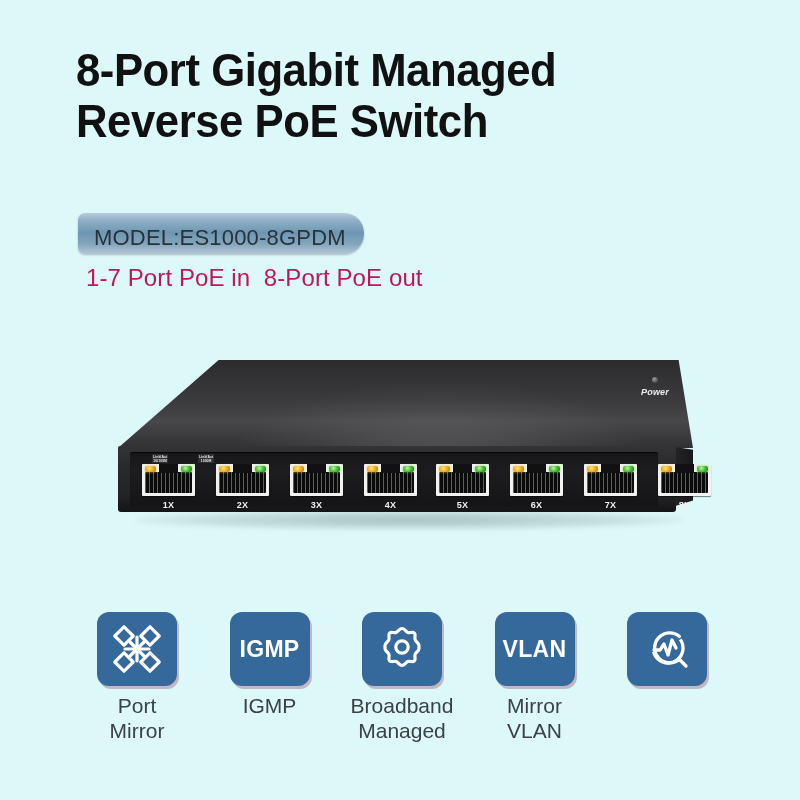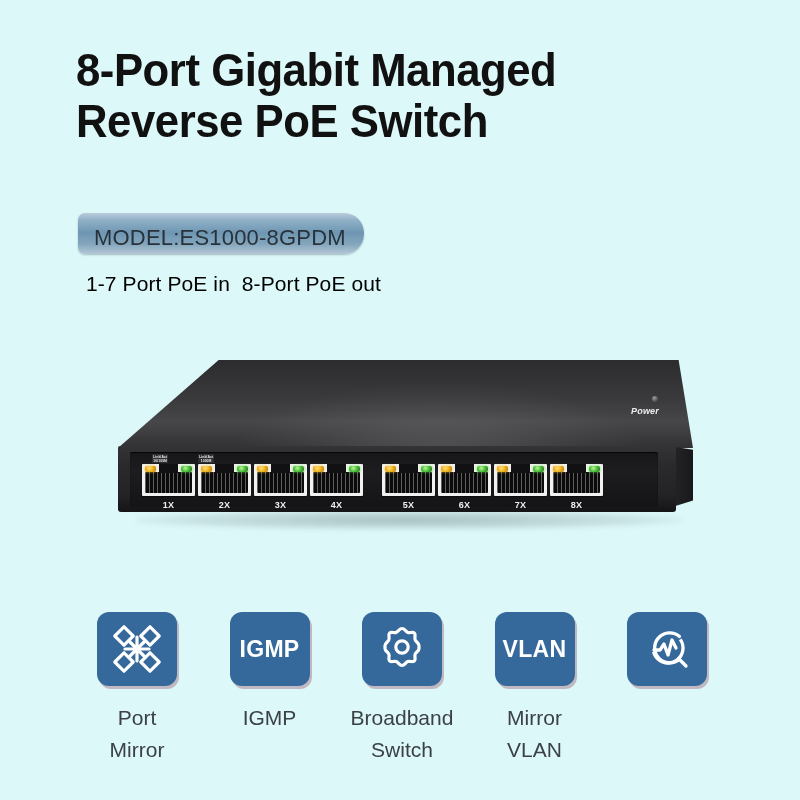--- a/index.html
+++ b/index.html
@@ -56,23 +56,23 @@
     font-size: 22px;
     letter-spacing: 0.2px;
     box-shadow: 0 1px 2px rgba(60,80,95,0.35);
     text-align: right;
   }
 
   
   .subtitle {
     position: absolute;
     left: 86px;
-    top: 272px;
-    color: #000000;
-    font-size: 21px;
+    top: 264px;
+    color: #be185d;
+    font-size: 24px;
     letter-spacing: 0.1px;
     white-space: pre;
   }
 
   
   .device {
     position: absolute;
     left: 118px;
     top: 360px;
     width: 575px;
@@ -158,21 +158,21 @@
 
   .ports {
     position: absolute;
     left: 12px;
     top: 12px;
     display: flex;
     gap: 3px;
   }
   .port-group {
     display: flex;
-    gap: 3px;
+    gap: 21px;
   }
   .group-gap { width: 13px; }
 
   .port {
     width: 53px;
   }
   .jack {
     position: relative;
     width: 53px;
     height: 32px;
@@ -226,22 +226,23 @@
     text-align: center;
     color: #f0f0f0;
     font-size: 9px;
     font-weight: bold;
     letter-spacing: 0.3px;
   }
 
   .power-zone {
     position: absolute;
     right: 14px;
-    top: 36px;
+    top: 17px;
     width: 48px;
+    text-align: center;
   }
   .power-dot {
     width: 6px;
     height: 6px;
     margin: 0 auto 4px auto;
     border-radius: 50%;
     background: radial-gradient(circle at 35% 30%, #9aa0a4 0%, #55595c 60%, #2c2f31 100%);
   }
   .power-text {
     color: #ededed;
@@ -278,25 +279,25 @@
     box-shadow: 2px 3px 0 rgba(150,90,110,0.40);
   }
   .tile-text {
     color: #ffffff;
     font-size: 23px;
     font-weight: bold;
     letter-spacing: 0.3px;
   }
   .tile svg { display: block; }
   .feature-label {
-    margin-top: 16px;
+    margin-top: 7px;
     text-align: center;
     color: #3b4147;
     font-size: 21px;
-    line-height: 32px;
+    line-height: 25px;
     white-space: pre-line;
   }
 </style>
 </head>
 <body>
 
 <div class="headline">8-Port Gigabit Managed
 Reverse PoE Switch</div>
 
 <div class="badge-wrap">
@@ -427,21 +428,21 @@
       <svg width="52" height="52" viewBox="0 0 52 52">
         <path d="M26 5.5
                  c2.6 0 3.4 3.0 5.8 3.9 2.4 0.9 4.8-1.1 6.6 0.7 1.8 1.8-0.2 4.2 0.7 6.6 0.9 2.4 3.9 3.2 3.9 5.8
                  0 0 0 3.0 0 3.0 0 2.6-3.0 3.4-3.9 5.8-0.9 2.4 1.1 4.8-0.7 6.6-1.8 1.8-4.2-0.2-6.6 0.7-2.4 0.9-3.2 3.9-5.8 3.9
                  -2.6 0-3.4-3.0-5.8-3.9-2.4-0.9-4.8 1.1-6.6-0.7-1.8-1.8 0.2-4.2-0.7-6.6-0.9-2.4-3.9-3.2-3.9-5.8
                  0 0 0-3.0 0-3.0 0-2.6 3.0-3.4 3.9-5.8 0.9-2.4-1.1-4.8 0.7-6.6 1.8-1.8 4.2 0.2 6.6-0.7 2.4-0.9 3.2-3.9 5.8-3.9 z" fill="none" stroke="#ffffff" stroke-width="3.2" stroke-linejoin="round"></path>
         <circle cx="26" cy="24" r="6.2" fill="none" stroke="#ffffff" stroke-width="3.2"></circle>
       </svg>
     </div>
     <div class="feature-label">Broadband
-Switch</div>
+Managed</div>
   </div>
 
   <div class="feature">
     <div class="tile">
       <span class="tile-text">VLAN</span>
     </div>
     <div class="feature-label">Mirror
 VLAN</div>
   </div>
 

